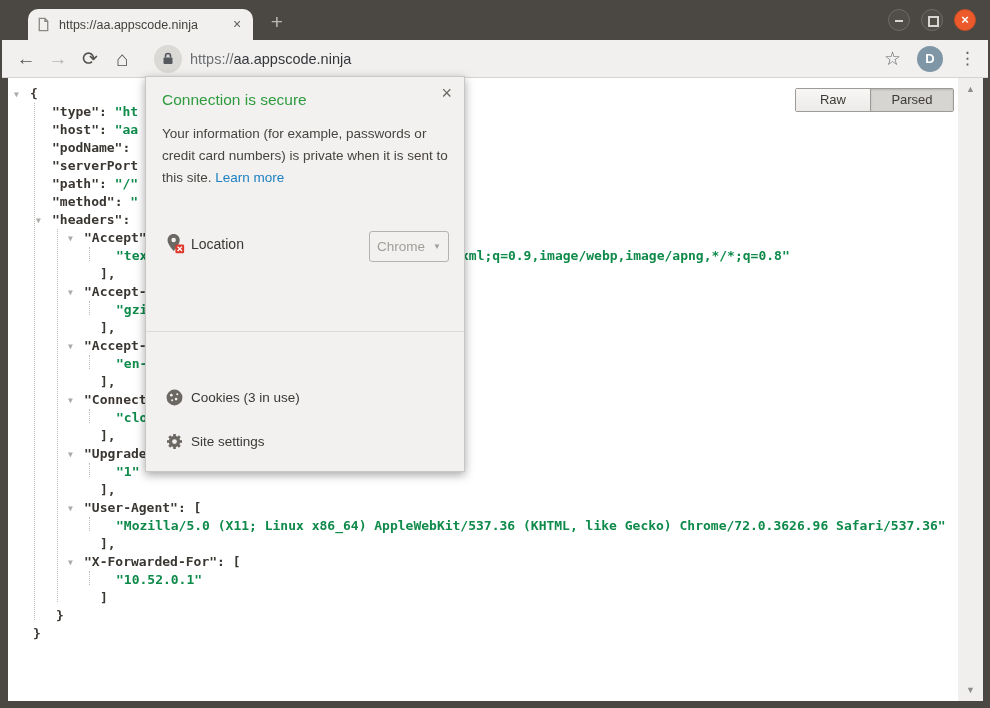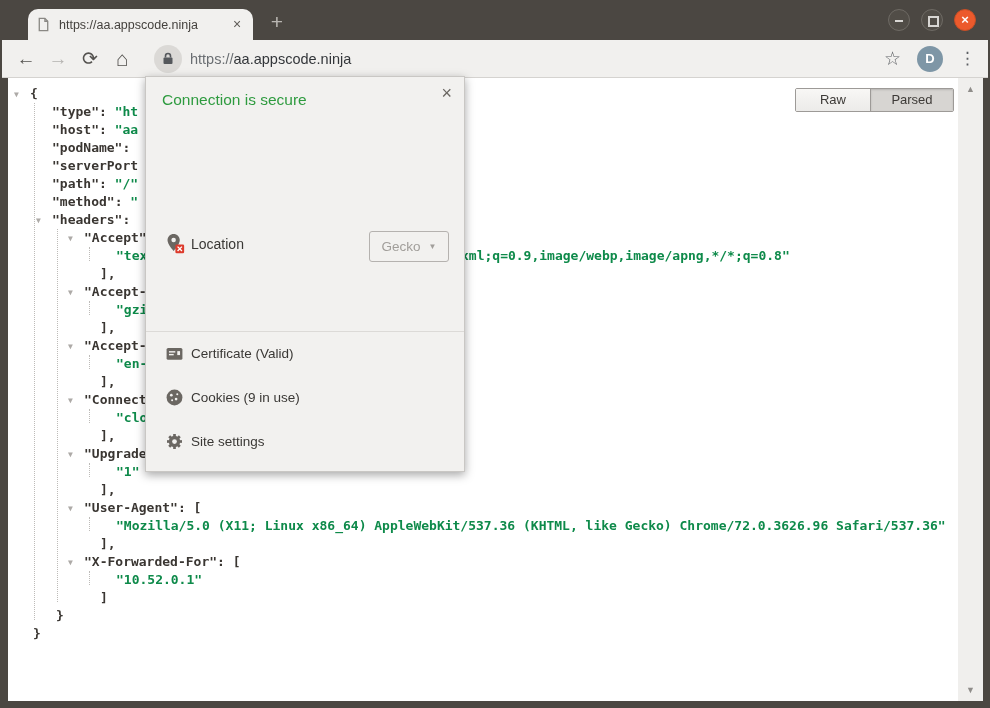--- a/index.html
+++ b/index.html
@@ -156,60 +156,50 @@
   </div>
 
   <div class="scrollbar">
     <span class="scroll-arrow" style="top:6px">▲</span>
     <span class="scroll-arrow" style="bottom:6px">▼</span>
   </div>
 
   <div class="popup">
     <span class="popup-close">×</span>
     <div class="popup-title">Connection is secure</div>
+    <div class="popup-body"><span>Your information (for example, passwords or credit card numbers) is private when it is sent to this site. </span><a href="#">Learn more</a></div>
 
     <span class="loc-icon">
       <svg width="21" height="22" viewBox="0 0 24 25">
         <path d="M11 1C7.1 1 4 4.1 4 8c0 5.2 7 12.5 7 12.5S18 13.2 18 8c0-3.9-3.1-7-7-7z" fill="#6b6762"></path>
         <circle cx="11" cy="8" r="2.6" fill="#f2f1ef"></circle>
         <rect x="13" y="13" width="10" height="10" rx="1.5" fill="#dd3b2c"></rect>
         <path d="M15.5 15.5l5 5m0-5l-5 5" stroke="#fff" stroke-width="1.6"></path>
       </svg>
     </span>
     <div class="loc-label">Location</div>
     <div class="dropdown">
-      <span>Gecko</span>
+      <span>Chrome</span>
       <span class="chev">▼</span>
     </div>
 
     <div class="popup-sep"></div>
 
-    <div class="prow" style="top:264px">
-      <span class="picon">
-        <svg width="19" height="19" viewBox="0 0 24 24">
-          <rect x="2" y="5" width="20" height="15" rx="2" fill="#6b6762"></rect>
-          <rect x="5" y="9" width="8" height="1.8" fill="#f2f1ef"></rect>
-          <rect x="5" y="12.5" width="6" height="1.8" fill="#f2f1ef"></rect>
-          <rect x="15.5" y="9" width="3.5" height="5" fill="#f2f1ef"></rect>
-        </svg>
-      </span>
-      <span class="plabel">Certificate (Valid)</span>
-    </div>
 
     <div class="prow" style="top:308px">
       <span class="picon">
         <svg width="19" height="19" viewBox="0 0 24 24">
           <circle cx="12" cy="12" r="10" fill="#6b6762"></circle>
           <circle cx="8" cy="9" r="1.7" fill="#f2f1ef"></circle>
           <circle cx="14" cy="14" r="1.7" fill="#f2f1ef"></circle>
           <circle cx="9" cy="15.5" r="1.3" fill="#f2f1ef"></circle>
           <circle cx="15.5" cy="8" r="1.3" fill="#f2f1ef"></circle>
         </svg>
       </span>
-      <span class="plabel">Cookies (9 in use)</span>
+      <span class="plabel">Cookies (3 in use)</span>
     </div>
 
     <div class="prow" style="top:352px">
       <span class="picon">
         <svg width="19" height="19" viewBox="0 0 24 24">
           <g stroke="#6b6762" stroke-width="3.4">
             <line x1="12" y1="2.5" x2="12" y2="21.5"></line>
             <line x1="2.5" y1="12" x2="21.5" y2="12"></line>
             <line x1="5.3" y1="5.3" x2="18.7" y2="18.7"></line>
             <line x1="18.7" y1="5.3" x2="5.3" y2="18.7"></line>

